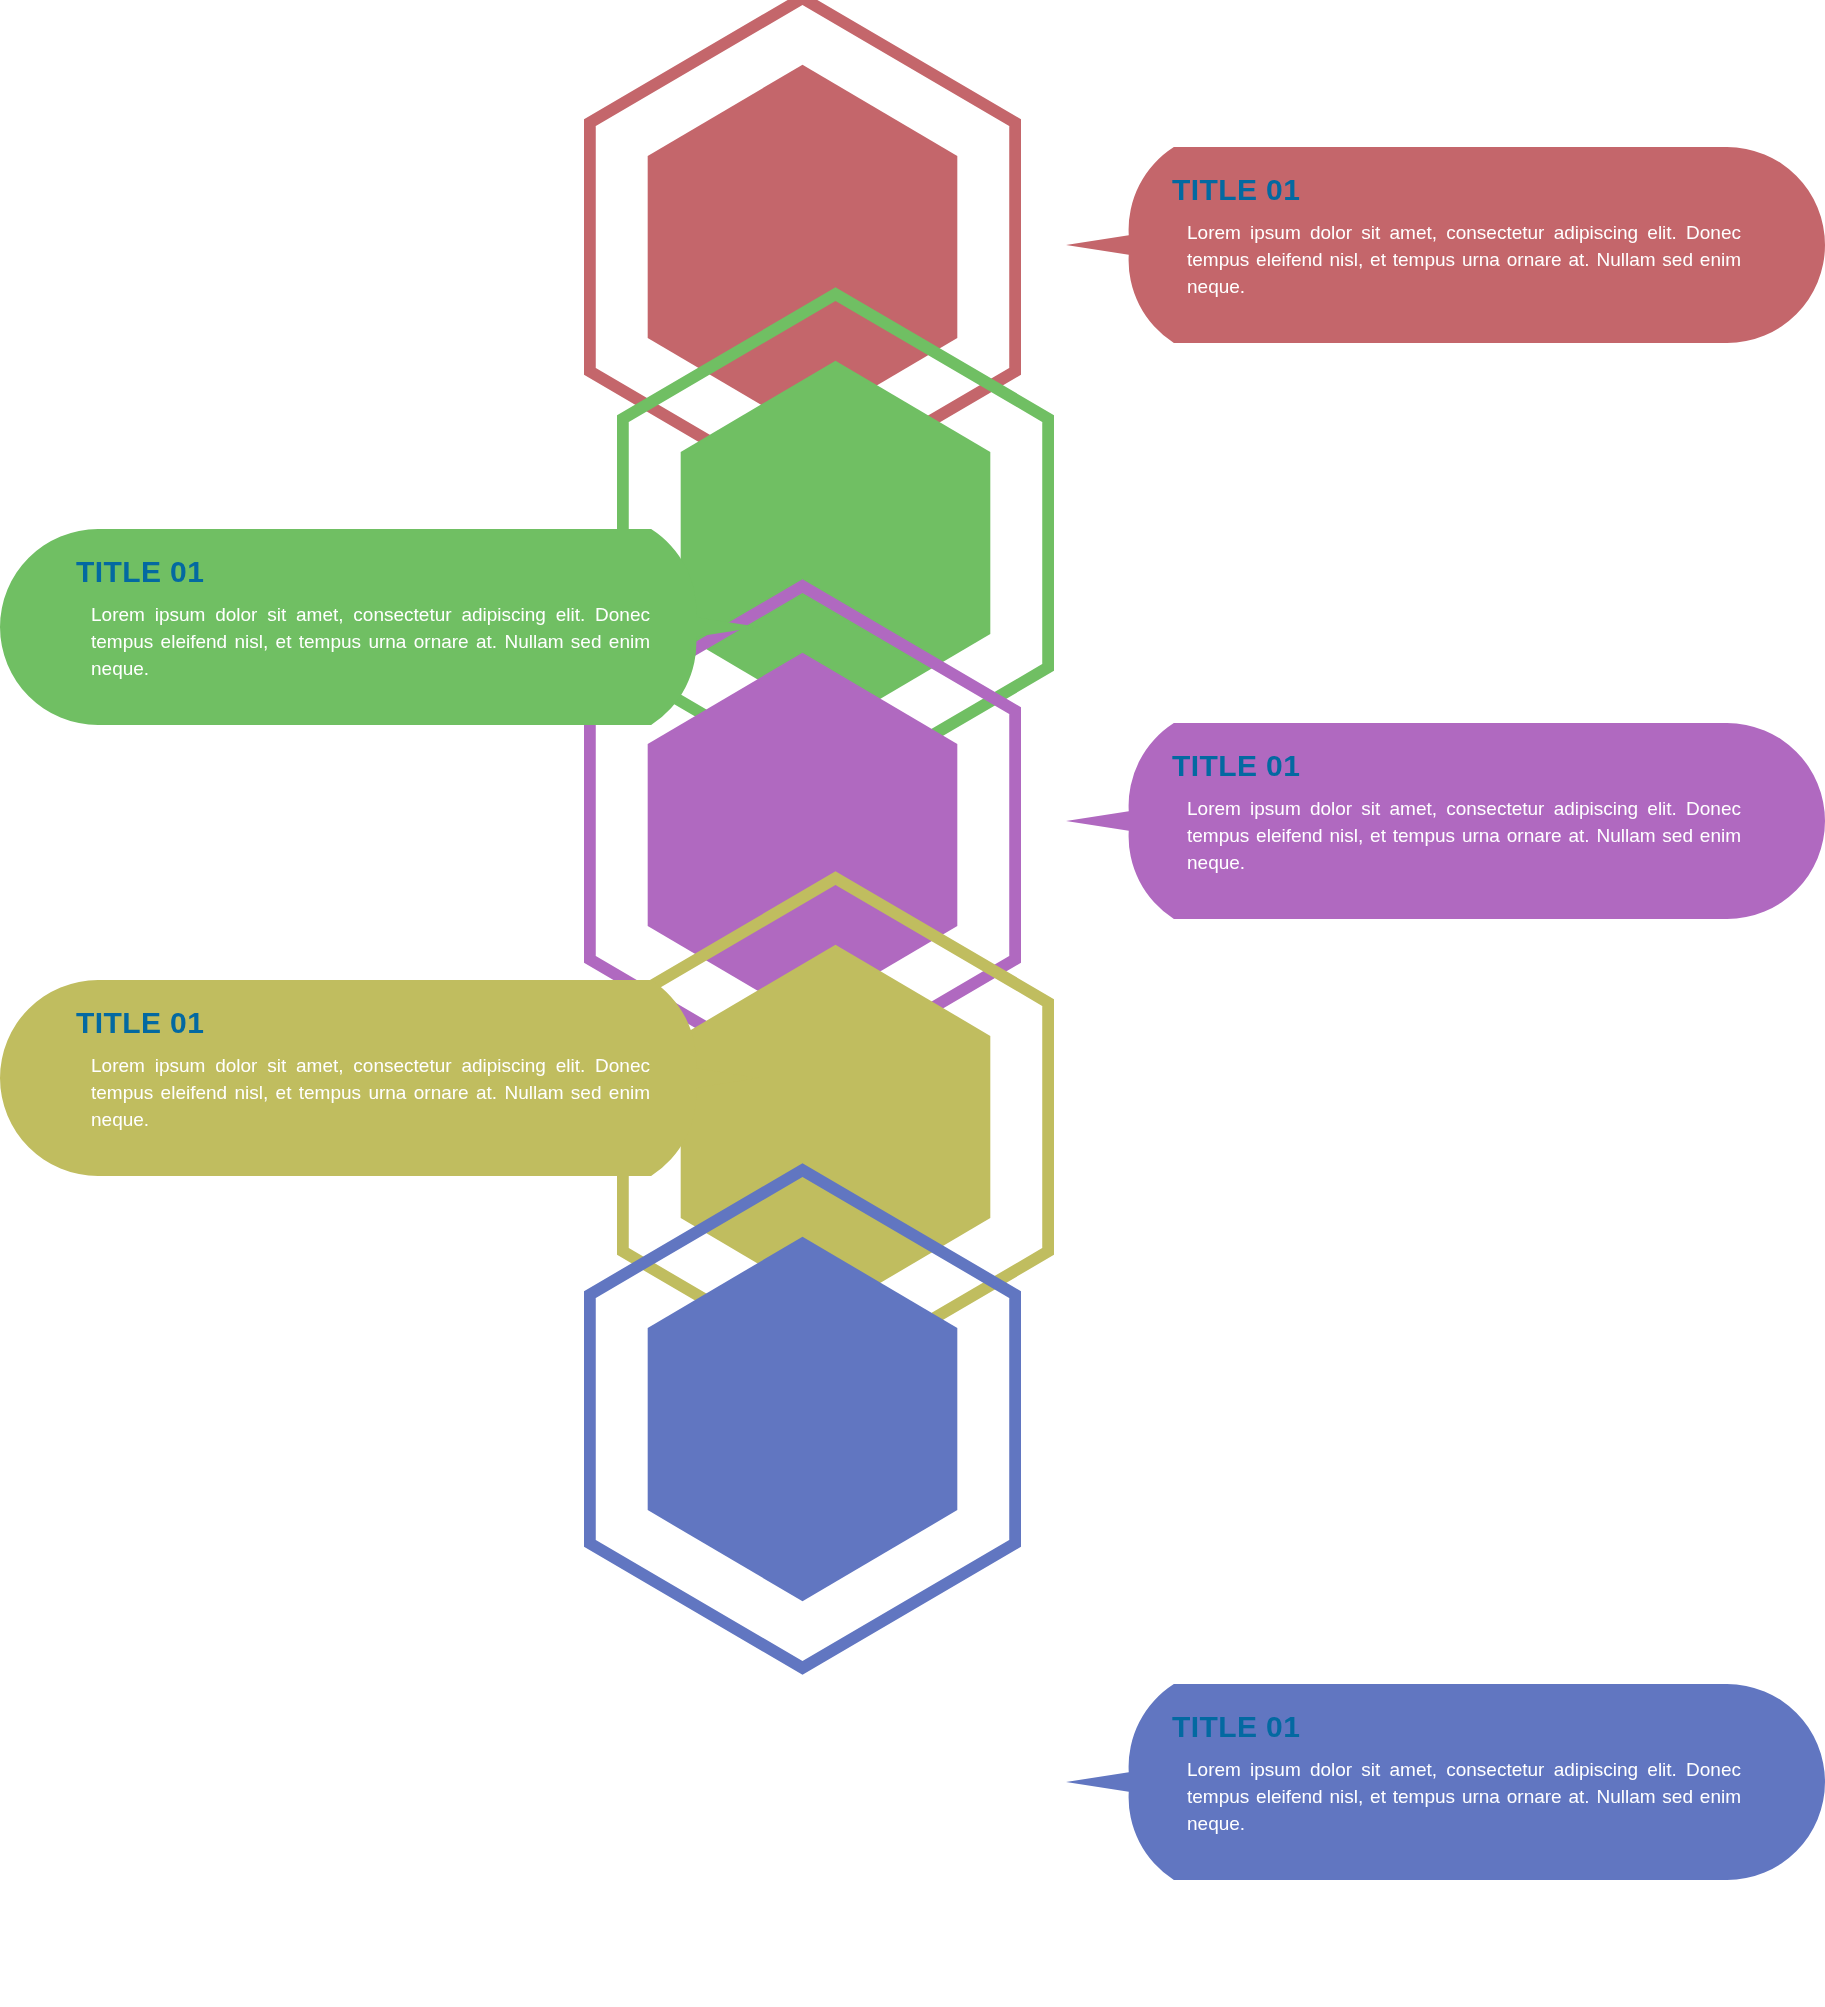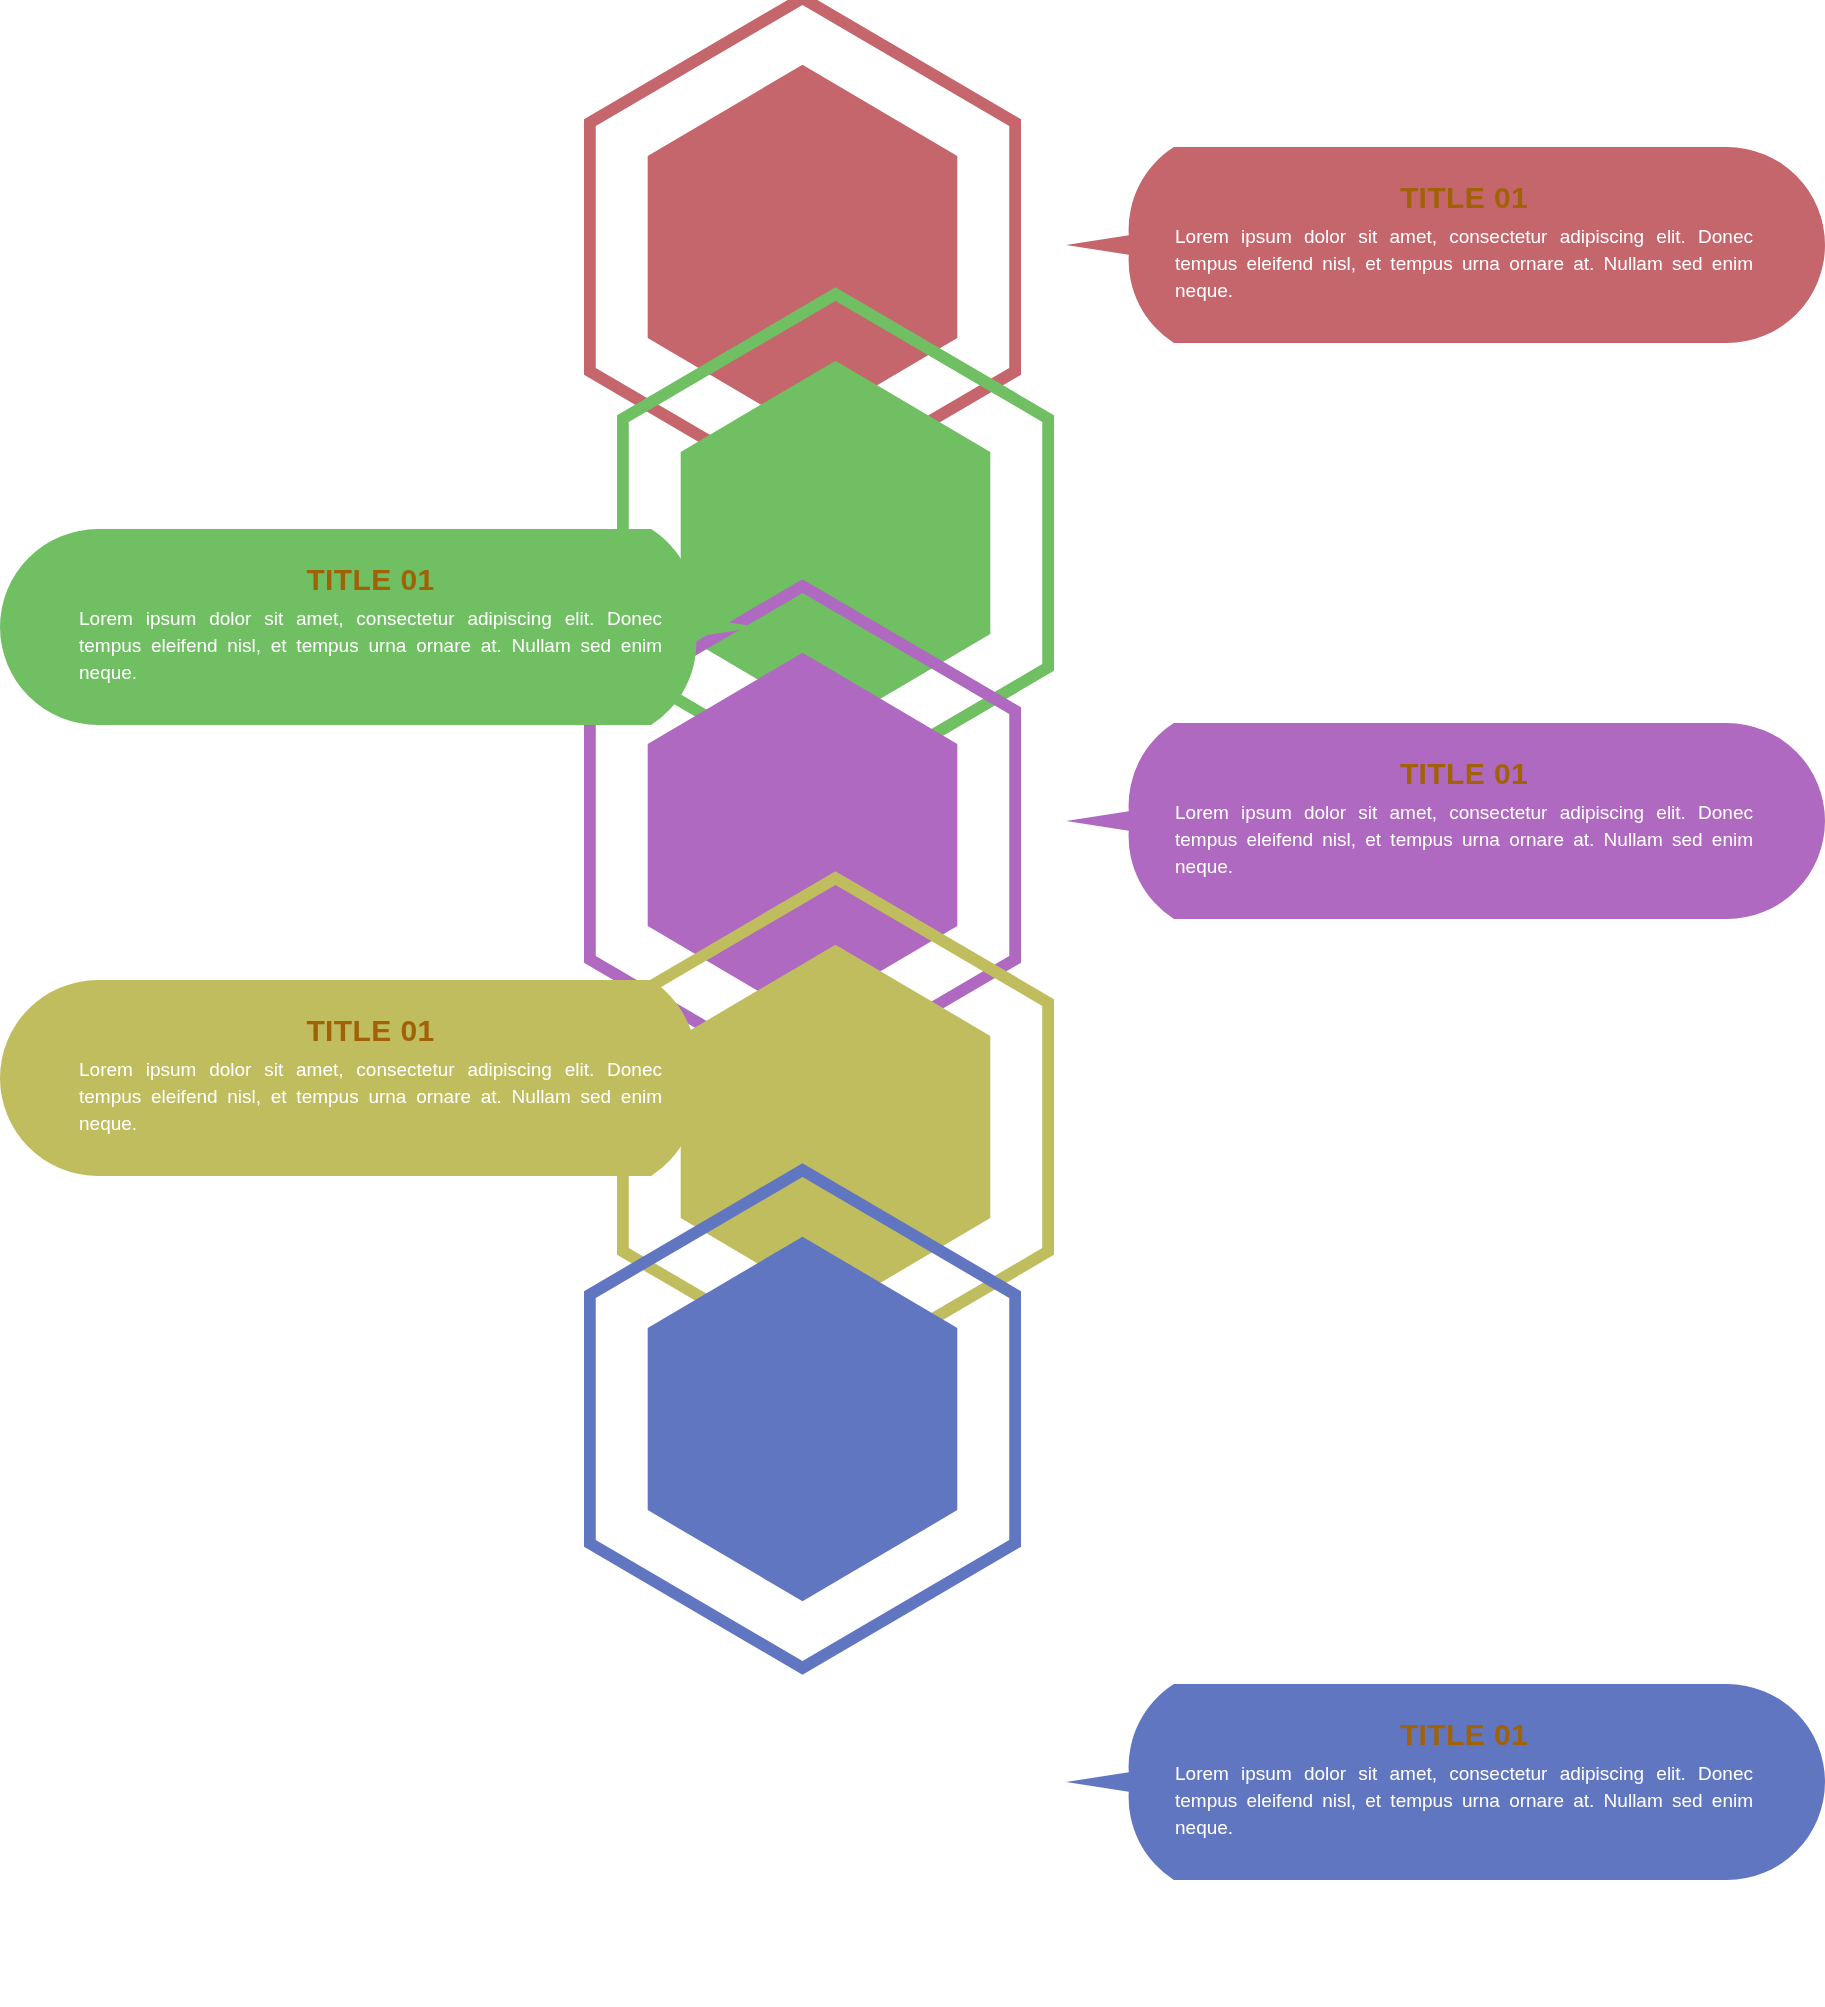--- a/index.html
+++ b/index.html
@@ -49,34 +49,33 @@
     height: 100%;
     display: flex;
     flex-direction: column;
     justify-content: center;
   }
   .callout-inner {
     position: relative;
     z-index: 2;
   }
   .callout-title {
-    color: #a16207;
+    color: #0369a1;
     font-size: 30px;
     font-weight: bold;
     letter-spacing: 0.4px;
     line-height: 1.05;
     margin: 0 0 9.8px 0;
     white-space: nowrap;
-    text-align: center;
   }
   .callout-text {
     color: #ffffff;
     font-size: 19px;
     line-height: 1.42;
-    margin: 3px;
+    margin: 15px;
     text-align: justify;
   }
   .bubble-shape {
     position: absolute;
     left: 0;
     top: 0;
     width: 100%;
     height: 100%;
     z-index: 1;
   }

